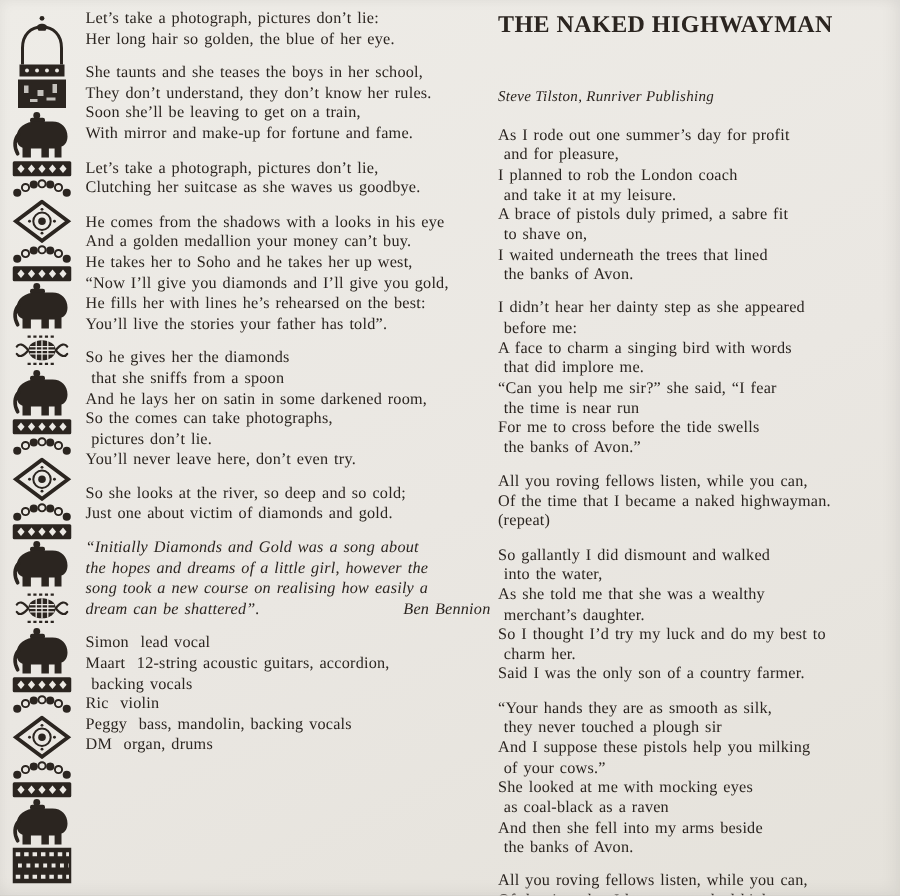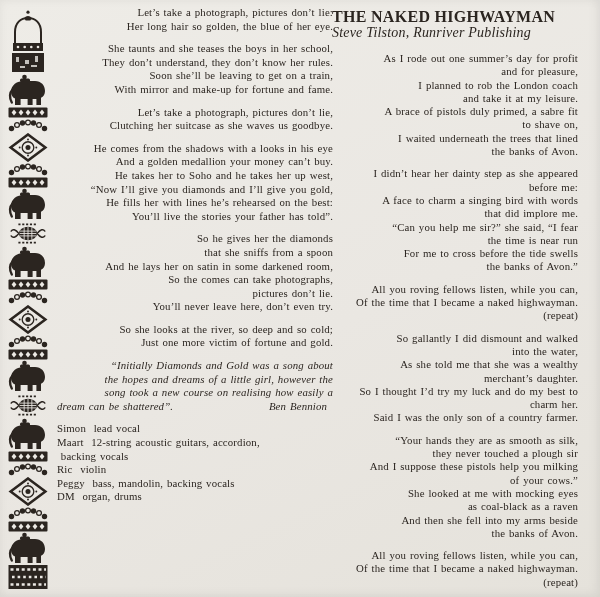--- a/index.html
+++ b/index.html
@@ -35,29 +35,29 @@
   .col-right{left:332px;top:8px;width:246px;}
 
   .line{
     white-space:pre;
     font-size:10.8px;
     letter-spacing:0.15px;
     word-spacing:1px;
   }
   .col-left .line{line-height:13.6px;}
   .col-right .line{line-height:13.3px;}
-  .stanza{margin-bottom:9px;text-align:right;}
+  .stanza{margin-bottom:9px;}
   .quote .line{font-style:italic;}
   .quote-row{display:flex;justify-content:space-between;font-style:italic;gap:36px;}
   .quote-row .attr{padding-right:6px;}
   .song-title{
     font-weight:bold;font-size:16px;letter-spacing:0.3px;line-height:18px;
   }
   .song-credit{
-    font-style:italic;font-size:14px;letter-spacing:0.2px;line-height:14px;margin-bottom:12px;
+    font-style:italic;font-size:10px;letter-spacing:0.2px;line-height:14px;margin-bottom:12px;margin-top:32px;
   }
 </style>
 </head>
 <body>
 
 <div class="page">
 
   <svg class="defs" aria-hidden="true">
     <defs>
       <symbol id="sym-temple" viewBox="0 0 40 64">
@@ -246,21 +246,21 @@
         <div class="stanza">
           <div class="line">So he gives her the diamonds</div>
           <div class="line"> that she sniffs from a spoon</div>
           <div class="line">And he lays her on satin in some darkened room,</div>
           <div class="line">So the comes can take photographs,</div>
           <div class="line"> pictures don’t lie.</div>
           <div class="line">You’ll never leave here, don’t even try.</div>
         </div>
         <div class="stanza">
           <div class="line">So she looks at the river, so deep and so cold;</div>
-          <div class="line">Just one more victim of fortune and gold.</div>
+          <div class="line">Just one about victim of diamonds and gold.</div>
         </div>
       </div>
     <div class="stanza quote" id="quote-block">
         <div class="line">“Initially Diamonds and Gold was a song about</div>
         <div class="line">the hopes and dreams of a little girl, however the</div>
         <div class="line">song took a new course on realising how easily a</div>
         <div class="line quote-row"><span>dream can be shattered”.</span><span class="attr">Ben Bennion</span></div>
       </div>
     <div id="credits-block">
         <div class="line">Simon  lead vocal</div>

